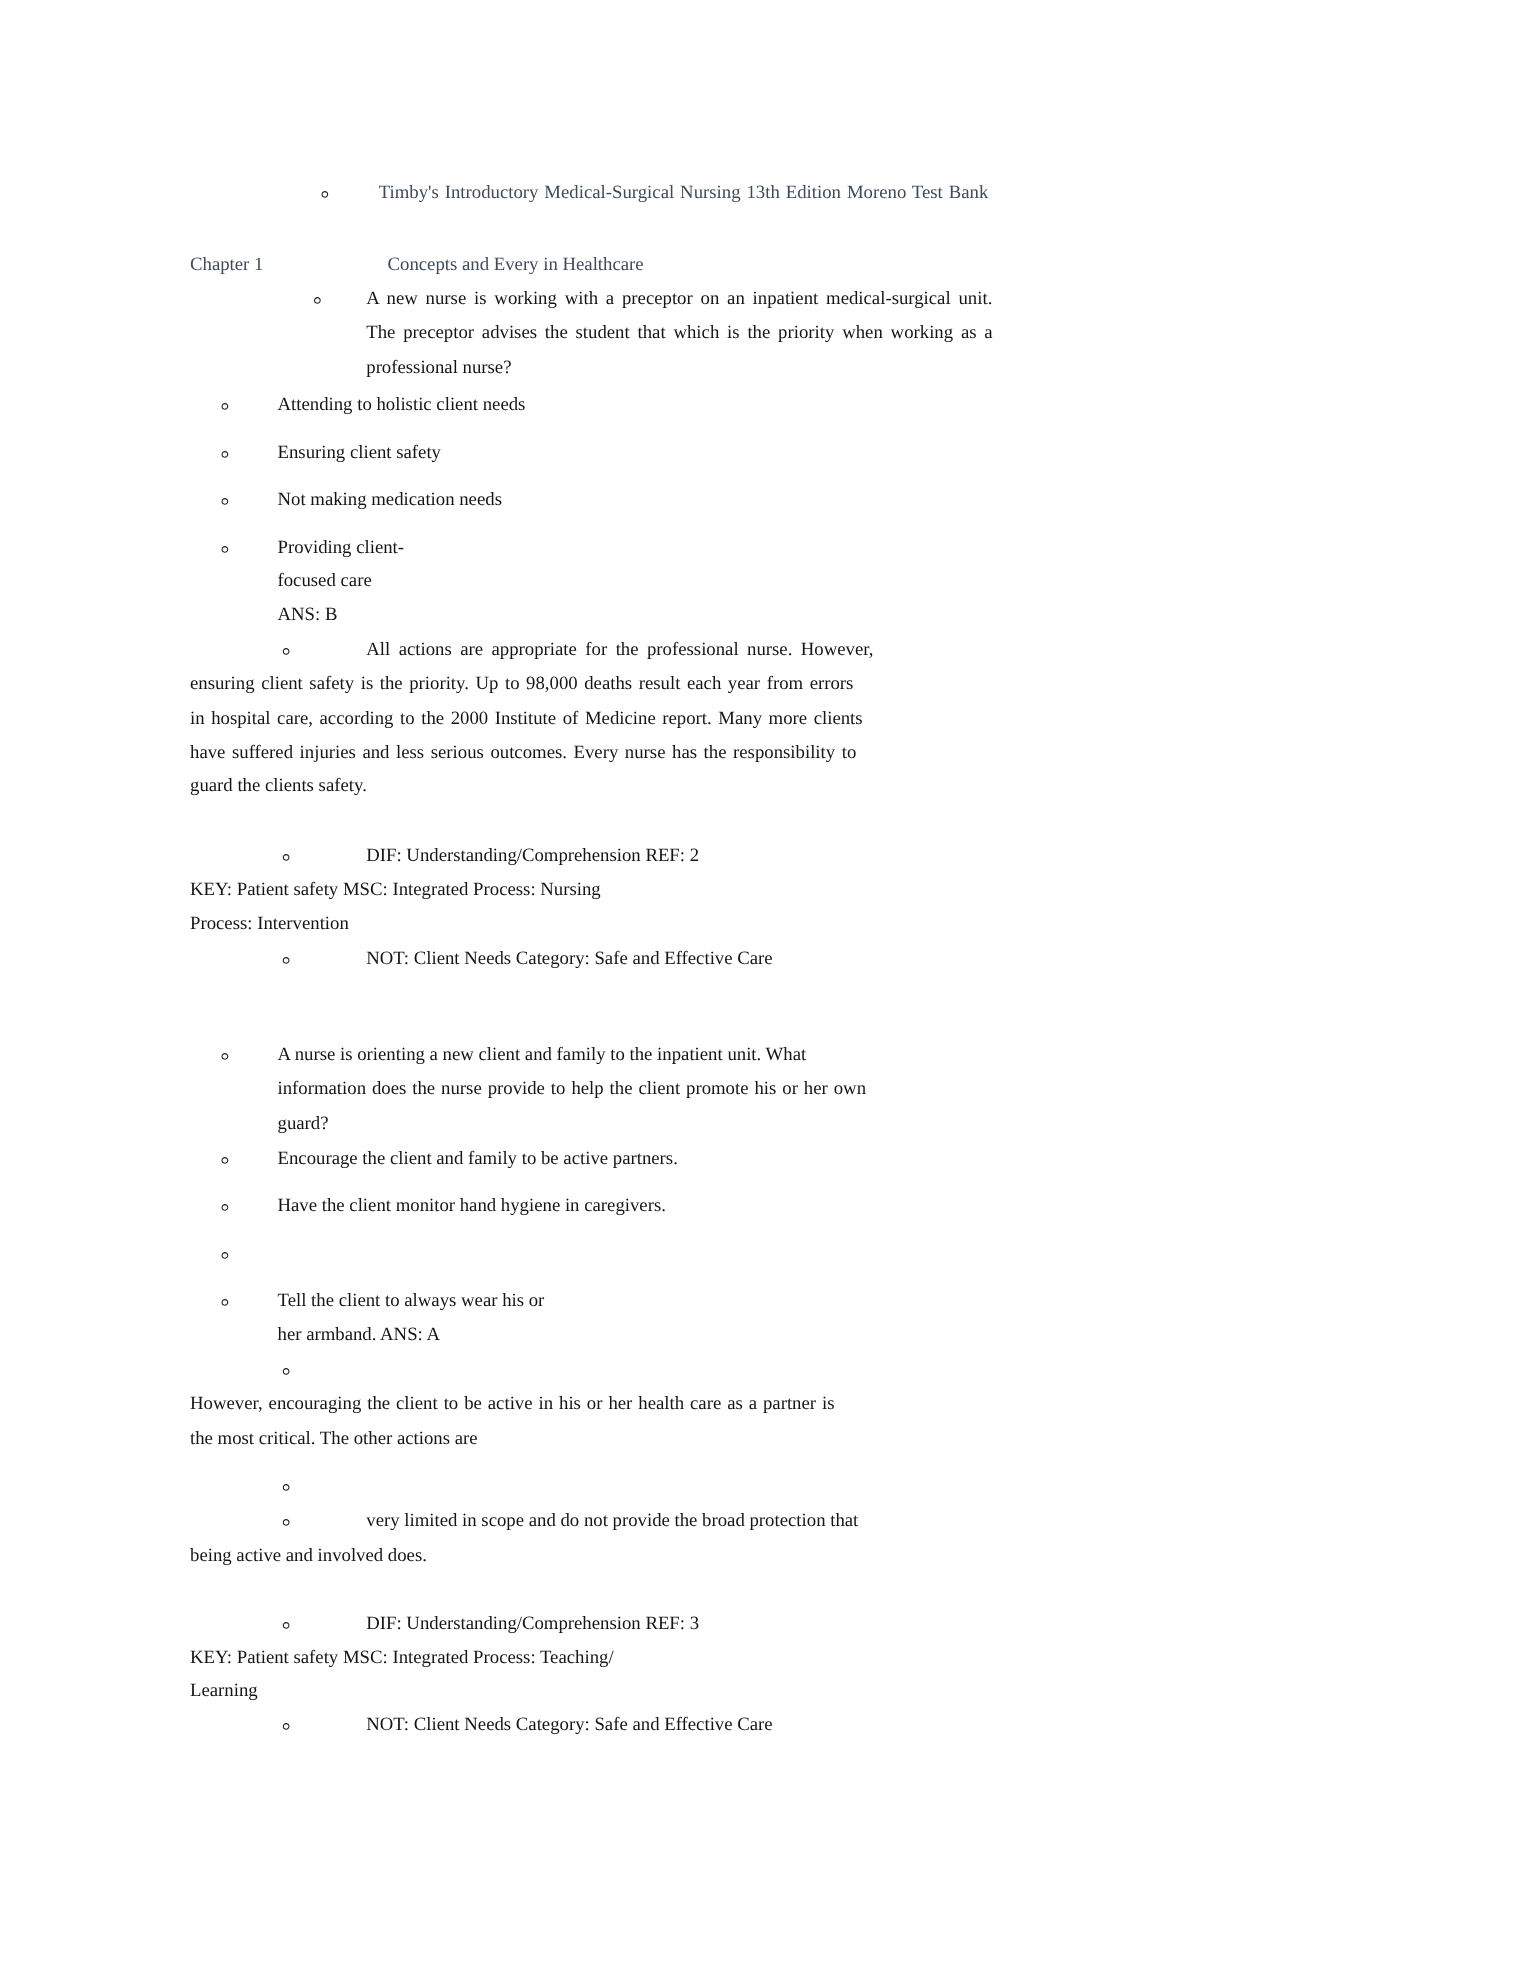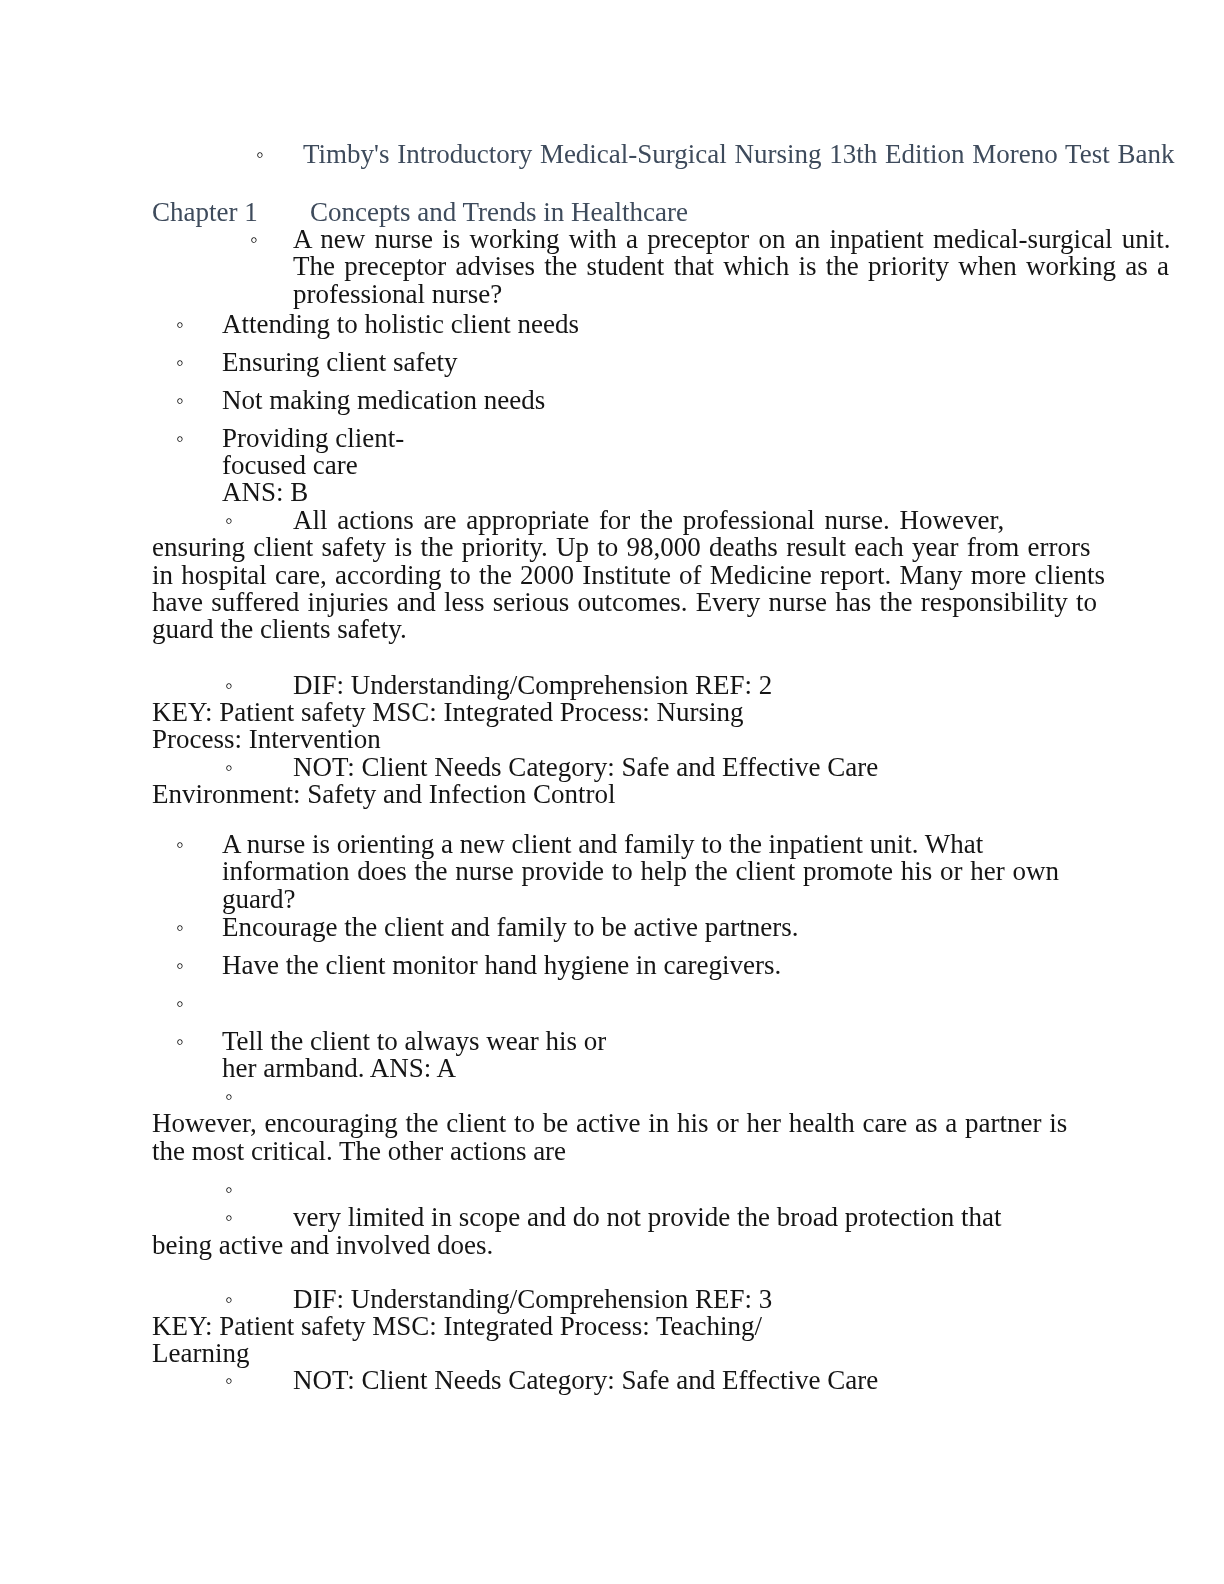--- a/index.html
+++ b/index.html
@@ -14,21 +14,21 @@
     width: 1224px;
     height: 1584px;
     margin: 0 auto;
     background: var(--background);
     font-family: "Liberation Serif", "DejaVu Serif", serif;
     color: var(--body);
     overflow: hidden;
   }
   .line {
     position: absolute;
-    font-size: 27px;
+    font-size: 15px;
     line-height: 27px;
     white-space: nowrap;
     color: var(--body);
   }
   .heading { color: var(--heading); }
   .bullet {
     position: absolute;
     font-size: 22px;
     line-height: 27px;
     color: var(--body);
@@ -40,21 +40,21 @@
 </style>
 </head>
 <body>
 
 <div class="page">
 
   <span class="bullet heading" style="left:256px;top:141px">◦</span>
   <div class="line heading ws1" style="left:303px;top:141px">Timby's Introductory Medical-Surgical Nursing 13th Edition Moreno Test Bank</div>
 
   <div class="line heading" style="left:152px;top:199px">Chapter 1</div>
-  <div class="line heading" style="left:310px;top:199px">Concepts and Trends in Healthcare</div>
+  <div class="line heading" style="left:310px;top:199px">Concepts and Every in Healthcare</div>
 
   <span class="bullet" style="left:250px;top:226px">◦</span>
   <div class="line ws2" style="left:293px;top:226px">A new nurse is working with a preceptor on an inpatient medical-surgical unit.</div>
   <div class="line ws2" style="left:293px;top:253px">The preceptor advises the student that which is the priority when working as a</div>
   <div class="line" style="left:293px;top:281px">professional nurse?</div>
 
   <span class="bullet" style="left:176px;top:311px">◦</span>
   <div class="line" style="left:222px;top:311px">Attending to holistic client needs</div>
 
   <span class="bullet" style="left:176px;top:349px">◦</span>
@@ -74,21 +74,20 @@
   <div class="line ws15" style="left:152px;top:562px">in hospital care, according to the 2000 Institute of Medicine report. Many more clients</div>
   <div class="line ws15" style="left:152px;top:589px">have suffered injuries and less serious outcomes. Every nurse has the responsibility to</div>
   <div class="line" style="left:152px;top:616px">guard the clients safety.</div>
 
   <span class="bullet" style="left:225px;top:672px">◦</span>
   <div class="line" style="left:293px;top:672px">DIF: Understanding/Comprehension REF: 2</div>
   <div class="line" style="left:152px;top:699px">KEY: Patient safety MSC: Integrated Process: Nursing</div>
   <div class="line" style="left:152px;top:726px">Process: Intervention</div>
   <span class="bullet" style="left:225px;top:754px">◦</span>
   <div class="line" style="left:293px;top:754px">NOT: Client Needs Category: Safe and Effective Care</div>
-  <div class="line" style="left:152px;top:781px">Environment: Safety and Infection Control</div>
 
   <span class="bullet" style="left:176px;top:831px">◦</span>
   <div class="line" style="left:222px;top:831px">A nurse is orienting a new client and family to the inpatient unit. What</div>
   <div class="line ws1" style="left:222px;top:858px">information does the nurse provide to help the client promote his or her own</div>
   <div class="line" style="left:222px;top:886px">guard?</div>
 
   <span class="bullet" style="left:176px;top:914px">◦</span>
   <div class="line" style="left:222px;top:914px">Encourage the client and family to be active partners.</div>
 
   <span class="bullet" style="left:176px;top:952px">◦</span>

